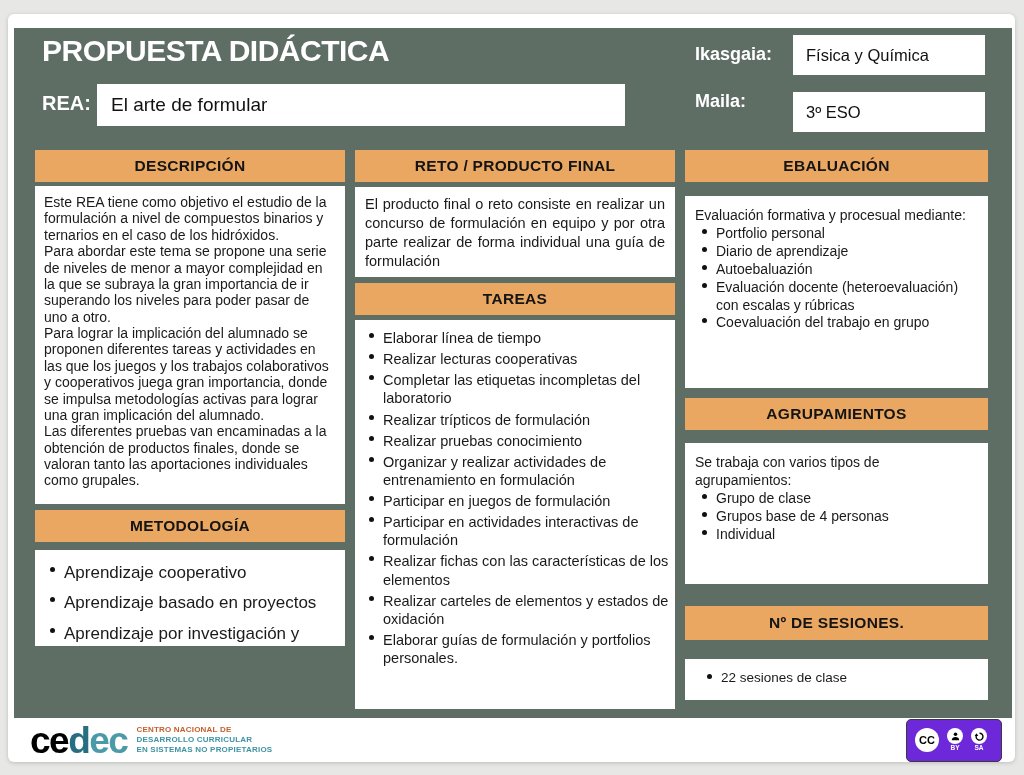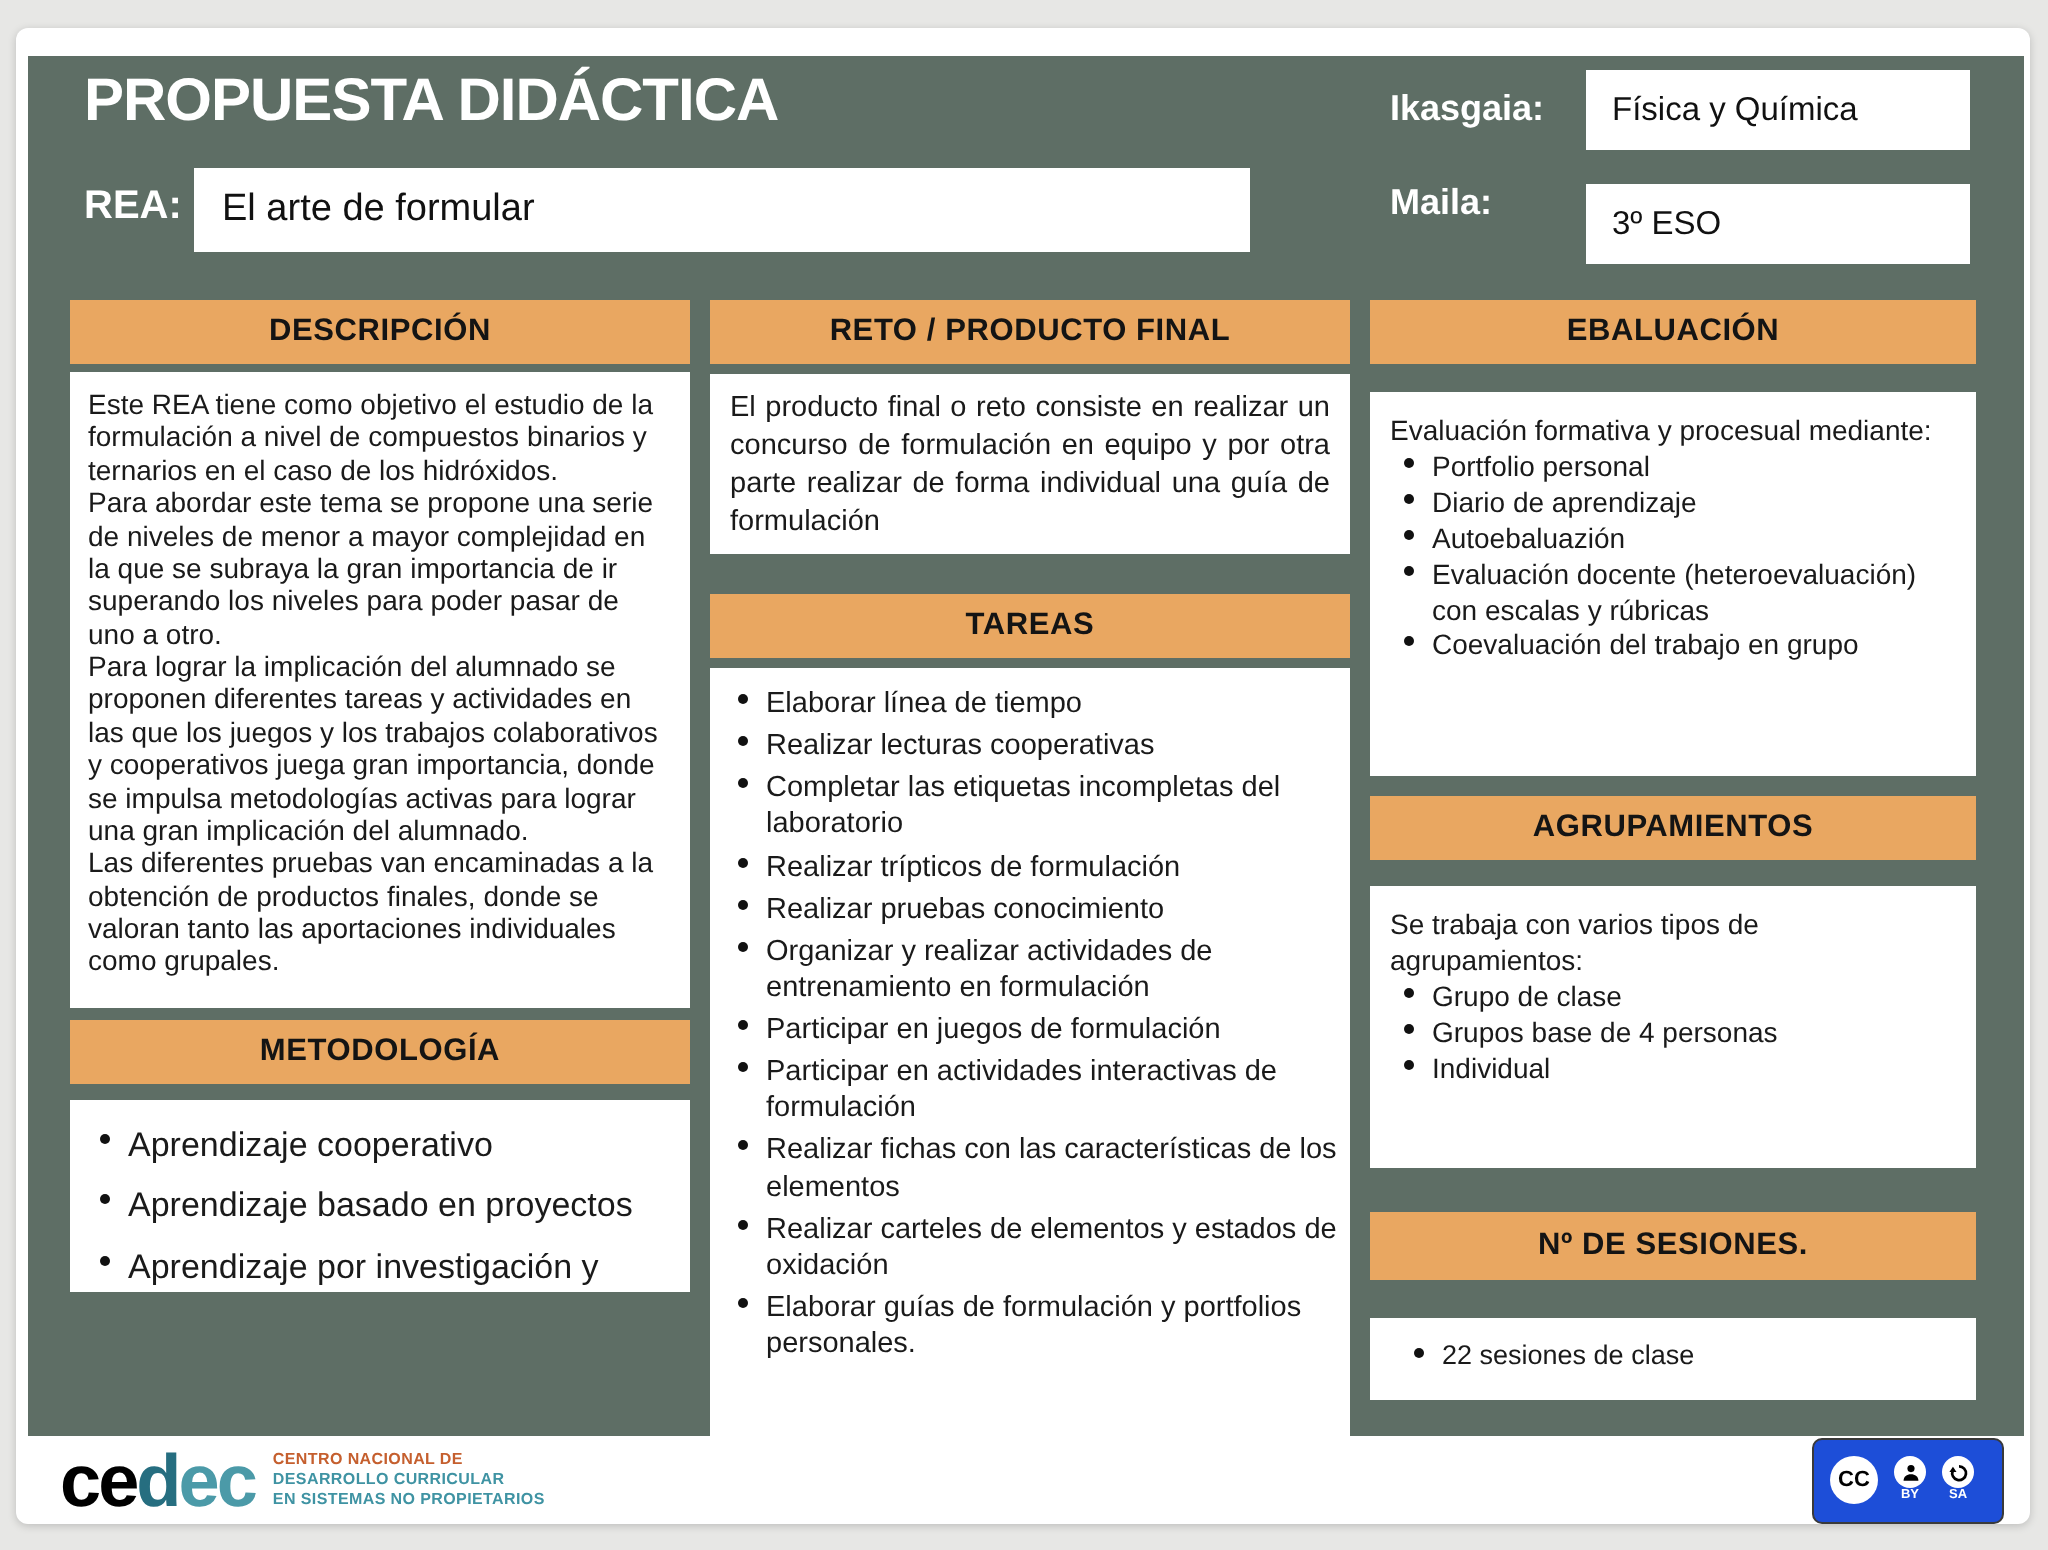--- a/index.html
+++ b/index.html
@@ -58,21 +58,21 @@
   }
   .box { background:#ffffff; color:#1a1a1a; overflow:hidden; }
   
   .box-desc { margin-top:4px; height:318px; padding:8px 9px; font-size:14px; line-height:1.17; }
   .box-desc p { margin:0; }
   .band-met { margin-top:6px; }
   .box-met { margin-top:8px; height:96px; padding:13px 8px; font-size:17px; }
   .box-met li { margin-bottom:10px; line-height:1.2; }
   
   .box-reto { margin-top:5px; height:90px; padding:8px 10px; font-size:14.5px; line-height:1.3; text-align:justify; }
-  .band-tareas { margin-top:20px; }
+  .band-tareas { margin-top:6px; }
   .box-tareas { margin-top:5px; height:389px; padding:9px 5px 6px 7px; font-size:14.5px; }
   .box-tareas li { margin-bottom:3px; line-height:1.25; }
   
   .box-ebal { margin-top:14px; height:192px; padding:11px 10px; font-size:14px; line-height:1.28; }
   .band-agrup { margin-top:10px; }
   .box-agrup { margin-top:13px; height:141px; padding:11px 10px; font-size:14px; line-height:1.28; }
   .box-agrup ul { margin-top:17px; }
   .band-ses { margin-top:22px; height:34px; }
   .box-ses { margin-top:19px; height:41px; padding:11px 15px; font-size:13.5px; }
   .intro { margin:0; }
@@ -91,21 +91,21 @@
   .logo-wrap { display:flex; align-items:center; gap:9px; margin-left:16px; }
   .logo-word { font-size:37px; font-weight:800; letter-spacing:-1.5px; line-height:1; }
   .logo-orange { color:#000000; }
   .logo-dark   { color:#266e80; }
   .logo-teal   { color:#4b9aa8; }
   .logo-tagline { display:flex; flex-direction:column; font-size:8px; font-weight:700; letter-spacing:.2px; line-height:1.25; }
   .tag-1 { color:#c55f2e; }
   .tag-2, .tag-3 { color:#3f93a3; }
   .cc-badge {
     margin-right:10px; height:43px; min-width:96px;
-    background:#1d4ed8; border-radius:5px; border:1px solid #3a3a3a;
+    background:#6d28d9; border-radius:5px; border:1px solid #3a3a3a;
     display:flex; align-items:center; gap:8px; padding:2px 8px;
   }
   .cc-main {
     width:24px; height:24px; border-radius:50%; background:#ffffff;
     display:flex; align-items:center; justify-content:center;
     font-size:11px; font-weight:800; color:#000;
   }
   .cc-sub { display:flex; flex-direction:column; align-items:center; gap:1px; }
   .cc-sub .circ {
     width:16px; height:16px; border-radius:50%; background:#ffffff;

